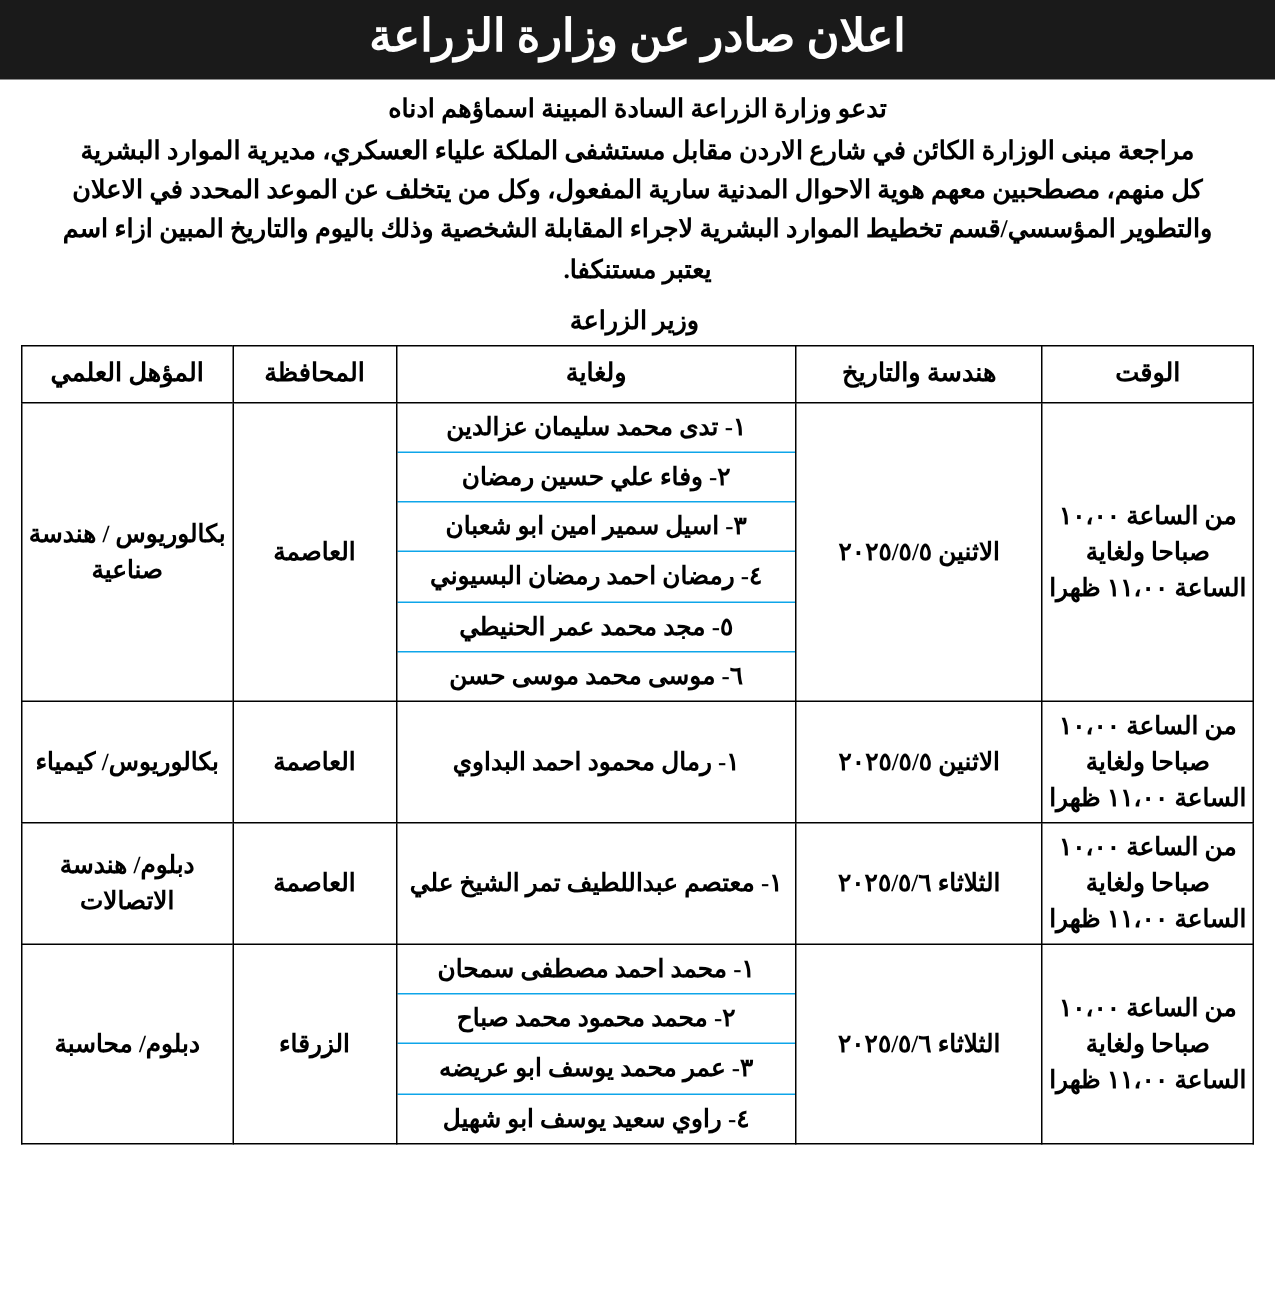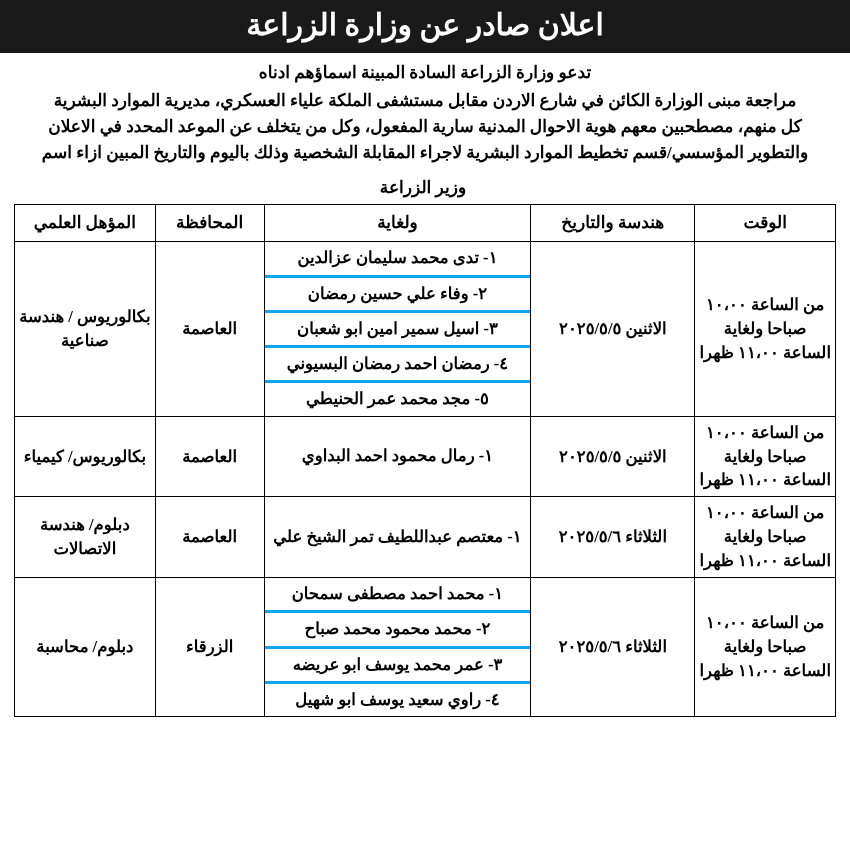--- a/index.html
+++ b/index.html
@@ -93,21 +93,21 @@
   .names-cell {
     padding: 0 !important;
   }
   .names-cell table {
     width: 100%;
     border-collapse: collapse;
     table-layout: fixed;
   }
   .names-cell td.name-row {
     border: none;
-    border-bottom: 3px solid #0ea5e9;
+    border-bottom: 1px solid #0ea5e9;
     padding: 5px 4px;
     font-size: 16.5px;
     font-weight: bold;
     text-align: center;
     line-height: 1.35;
   }
   .names-cell tr:last-child td.name-row {
     border-bottom: none;
   }
 </style>
@@ -121,20 +121,21 @@
   </div>
 
   <div class="body-wrap">
 
     <div class="intro-line">تدعو وزارة الزراعة السادة المبينة اسماؤهم ادناه</div>
 
     <div class="para">
       <span class="ln">مراجعة مبنى الوزارة الكائن في شارع الاردن مقابل مستشفى الملكة علياء العسكري، مديرية الموارد البشرية</span>
       <span class="ln">كل منهم، مصطحبين معهم هوية الاحوال المدنية سارية المفعول، وكل من يتخلف عن الموعد المحدد في الاعلان</span>
       <span class="ln">والتطوير المؤسسي/قسم تخطيط الموارد البشرية لاجراء المقابلة الشخصية وذلك باليوم والتاريخ المبين ازاء اسم</span>
+      <span class="ln">يعتبر مستنكفا.</span>
     </div>
 
     <div class="signature">وزير الزراعة</div>
 
     <table class="main">
       <thead>
         <tr>
           <th class="col-time">الوقت</th>
           <th class="col-date">هندسة والتاريخ</th>
           <th class="col-names">ولغاية</th>
@@ -158,20 +159,23 @@
                   </tr>
               <tr>
                     <td class="name-row">٣- اسيل سمير امين ابو شعبان</td>
                   </tr>
               <tr>
                     <td class="name-row">٤- رمضان احمد رمضان البسيوني</td>
                   </tr>
               <tr>
                     <td class="name-row">٥- مجد محمد عمر الحنيطي</td>
                   </tr>
+              <tr>
+                    <td class="name-row">٦- موسى محمد موسى حسن</td>
+                  </tr>
             </tbody>
               </table>
           </td>
           <td class="col-gov">العاصمة</td>
           <td class="col-qual">بكالوريوس / هندسة صناعية</td>
         </tr>
 
         <tr>
           <td class="col-time">من الساعة ١٠،٠٠ صباحا ولغاية الساعة ١١،٠٠ ظهرا</td>
           <td class="col-date">الاثنين ٢٠٢٥/٥/٥</td>

